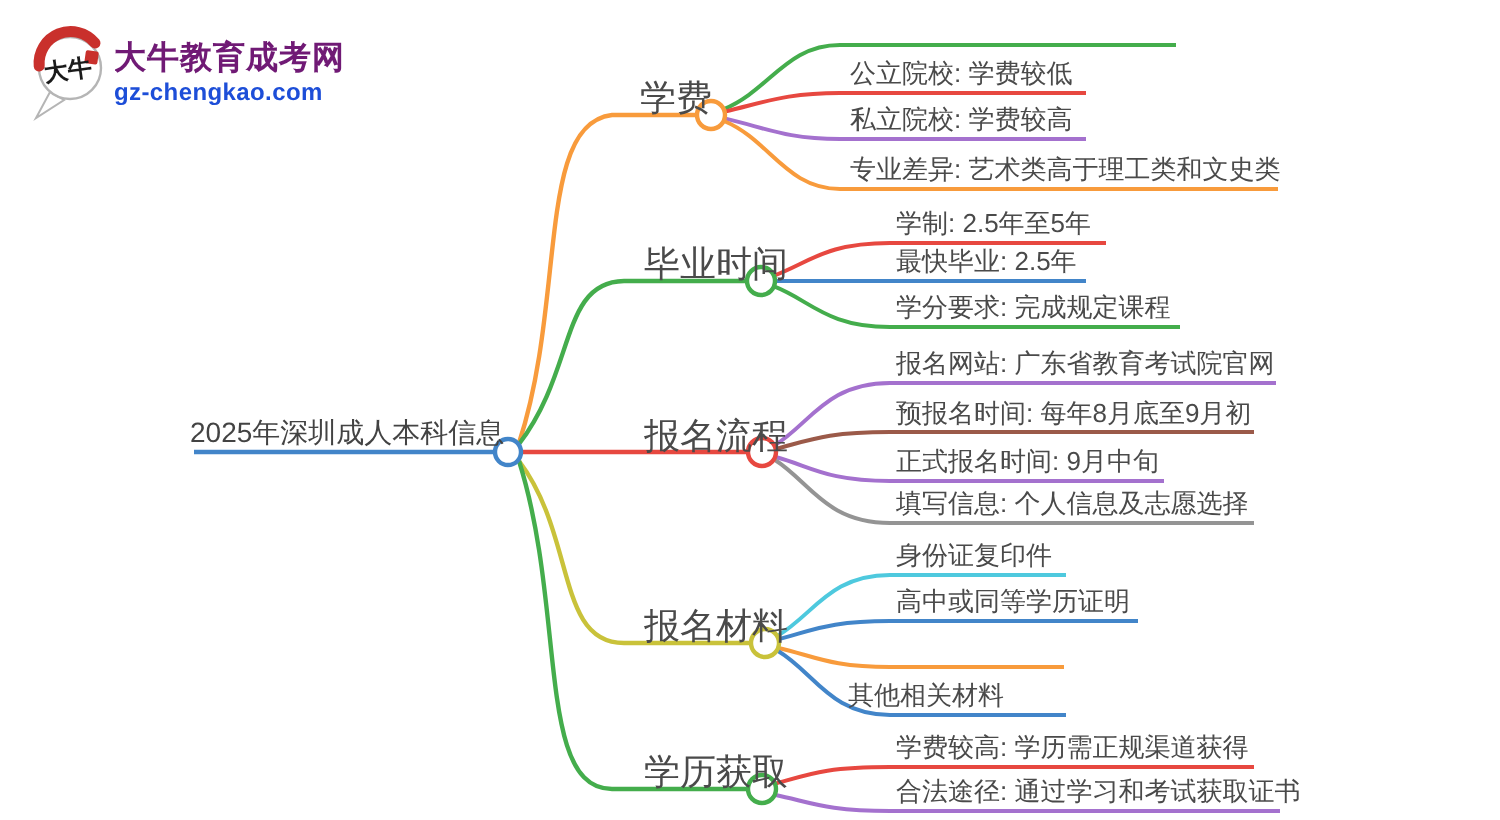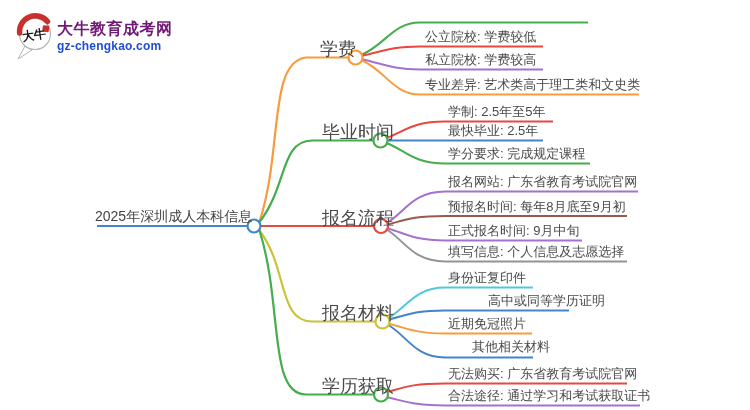--- a/index.html
+++ b/index.html
@@ -97,20 +97,19 @@
   <div class="label" style="left:448px;top:104px;">学制: 2.5年至5年</div>
   <div class="label" style="left:448px;top:123px;">最快毕业: 2.5年</div>
   <div class="label" style="left:448px;top:146px;">学分要求: 完成规定课程</div>
 
   <div class="label" style="left:448px;top:174px;">报名网站: 广东省教育考试院官网</div>
   <div class="label" style="left:448px;top:199px;">预报名时间: 每年8月底至9月初</div>
   <div class="label" style="left:448px;top:223px;">正式报名时间: 9月中旬</div>
   <div class="label" style="left:448px;top:244px;">填写信息: 个人信息及志愿选择</div>
 
   <div class="label" style="left:448px;top:270px;">身份证复印件</div>
-  <div class="label" style="left:448px;top:293px;margin-left:40px;">高中或同等学历证明</div>
-  <div class="label" style="left:448px;top:316px;">近期免冠照片</div>
-  <div class="label" style="left:472px;top:340px;font-family:Liberation Mono, monospace;">其他相关材料</div>
+  <div class="label" style="left:448px;top:293px;">高中或同等学历证明</div>
+  <div class="label" style="left:424px;top:340px;">其他相关材料</div>
 
-  <div class="label" style="left:448px;top:366px;">无法购买: 广东省教育考试院官网</div>
+  <div class="label" style="left:448px;top:366px;">学费较高: 学历需正规渠道获得</div>
   <div class="label" style="left:448px;top:388px;">合法途径: 通过学习和考试获取证书</div>
 
 </div>
 
 </body></html>

